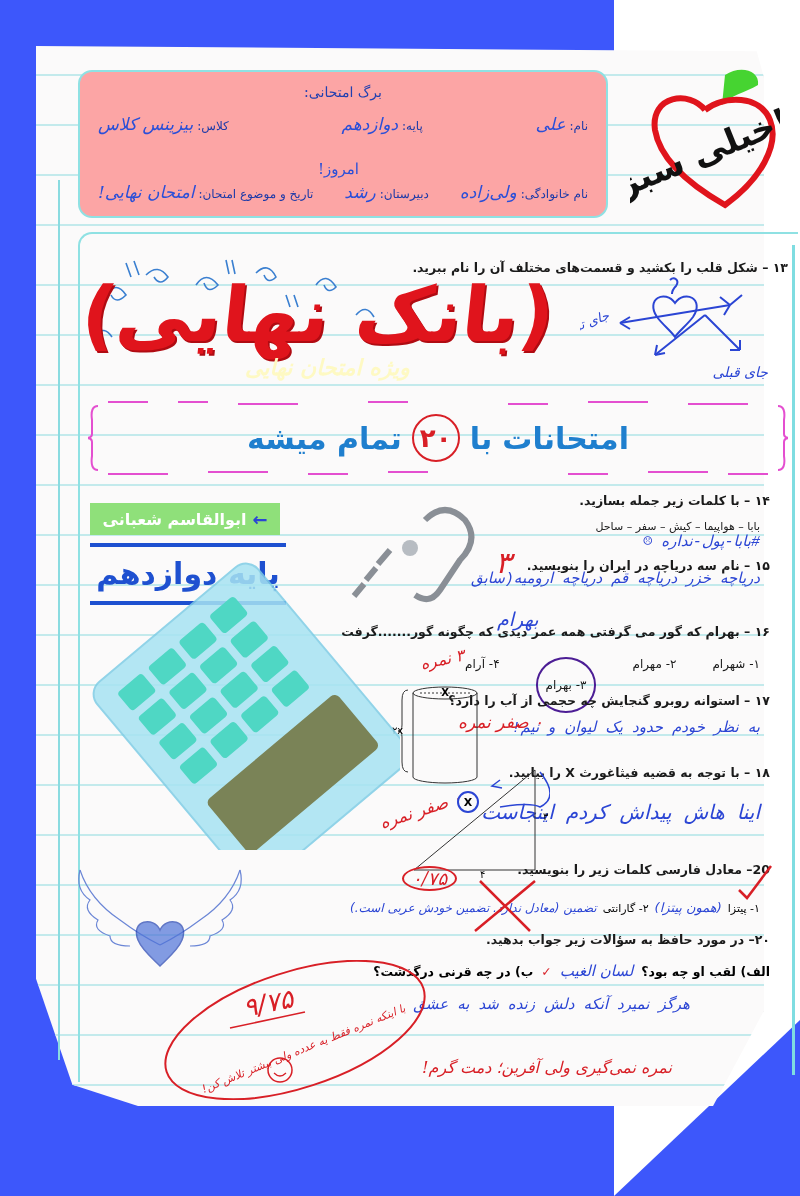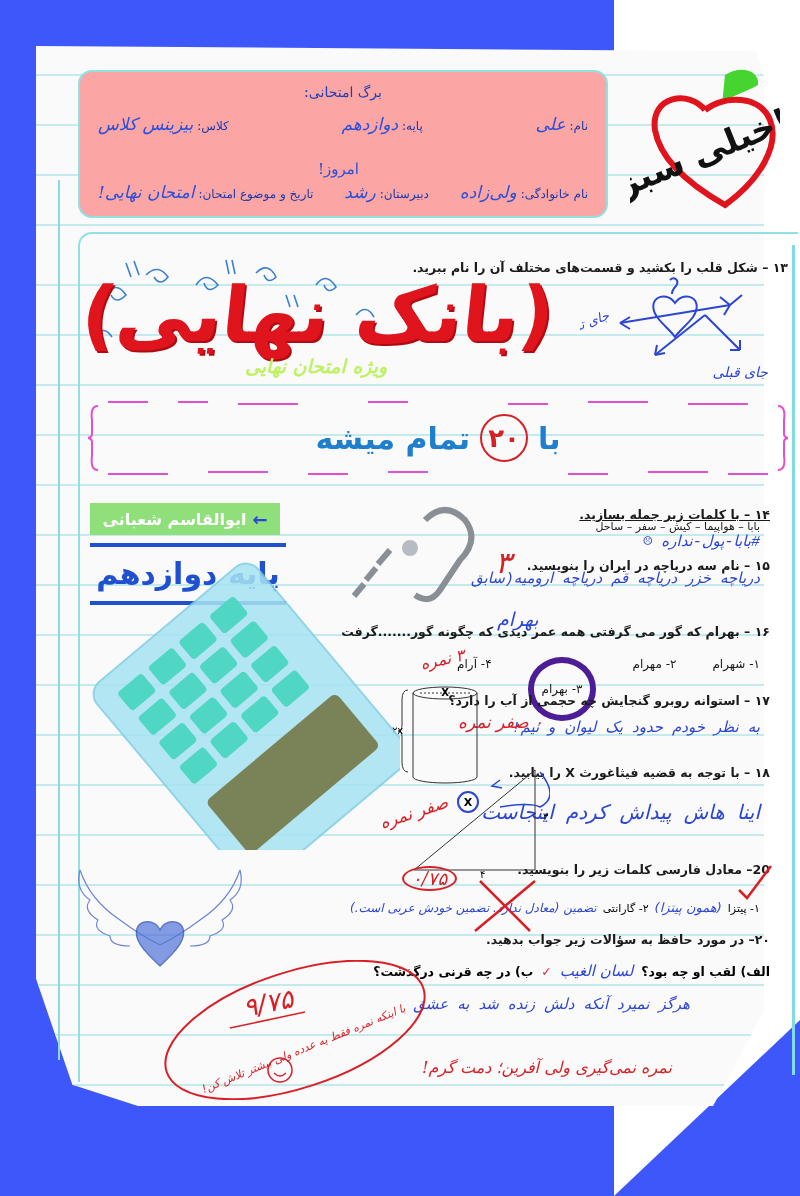--- a/index.html
+++ b/index.html
@@ -72,21 +72,21 @@
     
     .big-title {
       position: absolute; left: 82px; top: 270px; direction: rtl;
       font-size: 76px; font-weight: bold; color: #e0141c;
       font-family: "DejaVu Sans", sans-serif; letter-spacing: -2px;
       text-shadow: 2px 2px 0 #b00b12;
       transform: skewX(-6deg);
     }
     .swirls { position: absolute; left: 86px; top: 255px; width: 300px; height: 130px; }
     .subtitle-green {
-      position: absolute; left: 245px; top: 355px; color: #bef264; font-size: 19px; font-weight: bold; font-style: italic; direction: rtl;
+      position: absolute; left: 245px; top: 355px; color: #fef9c3; font-size: 22px; font-weight: bold; font-style: italic; direction: rtl;
     }
     
     .heart-drawing { position: absolute; left: 580px; top: 275px; width: 190px; height: 110px; }
 
     
     .banner {
       position: absolute; left: 88px; top: 398px; width: 700px; height: 80px;
       display: flex; align-items: center; justify-content: center; direction: rtl; gap: 10px;
       font-weight: bold; font-size: 30px;
     }
@@ -211,39 +211,40 @@
 
 <div class="banner">
   <svg class="brace" viewBox="0 0 700 80" preserveAspectRatio="none">
     <g fill="none" stroke="#e44fd0" stroke-width="2">
       <path d="M10 8 q-8 0 -6 14 l0 14 q0 4 -6 4 q6 0 6 4 l0 14 q-2 14 6 14"></path>
       <path d="M690 8 q8 0 6 14 l0 14 q0 4 6 4 q-6 0 -6 4 l0 14 q2 14 -6 14"></path>
       <path d="M20 4 h40 M90 4 h30 M150 6 h60 M280 4 h40 M420 6 h40 M500 4 h60 M600 6 h60"></path>
       <path d="M20 76 h60 M120 74 h60 M220 76 h40 M300 74 h40 M480 76 h40 M560 74 h60 M640 76 h40"></path>
     </g>
   </svg>
+  <span class="w-blue">امتحانات</span>
   <span class="w-blue">با</span>
   <span class="circled">۲۰</span>
   <span class="w-blue">تمام میشه</span>
 </div>
 
-<div class="question" style="right:30px; top:507px;text-decoration:underline;">۱۴ – با کلمات زیر جمله بسازید.</div>
+<div class="question" style="right:30px; top:493px;">۱۴ – با کلمات زیر جمله بسازید.</div>
 <div class="question" style="right:40px; top:520px; font-weight:normal; font-size:11px;">بابا  –  هواپیما  –  کیش  –  سفر  –  ساحل</div>
 <div class="hand-blue" style="right:40px; top:532px; font-size:15px;">#بابا-پول-نداره ☹</div>
 <div class="hand-red" style="left:495px; top:545px; font-size:30px;">۳</div>
 
 <div class="question" style="right:30px; top:558px;">۱۵ – نام سه دریاچه در ایران را بنویسید.</div>
 <div class="hand-blue" style="right:40px; top:569px; font-size:15px;">دریاچه خزر     دریاچه قم     دریاچه ارومیه(سابق</div>
 
 <div class="question" style="right:30px; top:624px;">۱۶ – بهرام که گور می گرفتی همه عمر    دیدی که چگونه گور.......گرفت</div>
 <div class="hand-blue" style="left:497px; top:608px; font-size:19px;">بهرام</div>
 <div class="question" style="right:40px; top:657px; font-weight:normal; font-size:12px; display:flex; gap:36px;">
   <span>۱- شهرام</span>
   <span>۲- مهرام</span>
-  <span style="border:6px solid #4c1d95; border-radius:50%; padding:19px 8px;">۳- بهرام</span>
+  <span style="border:2px solid #4c1d95; border-radius:50%; padding:19px 8px;">۳- بهرام</span>
   <span>۴- آرام</span>
 </div>
 <div class="hand-red" style="left:420px; top:650px; font-size:16px; transform:rotate(-12deg);">۳ نمره</div>
 
 <div class="question" style="right:30px; top:693px;">۱۷ – استوانه روبرو گنجایش چه حجمی از آب را دارد؟</div>
 <div class="hand-blue" style="right:40px; top:718px; font-size:15px;text-align:right;">به نظر خودم حدود یک لیوان و نیم!</div>
 <div class="hand-red" style="left:458px; top:712px; font-size:17px;">۰ صفر نمره</div>
 <svg class="diagram" style="left:390px; top:685px;" width="100" height="100" viewBox="0 0 100 100">
   <g fill="none" stroke="#333" stroke-width="1">
     <ellipse cx="55" cy="8" rx="32" ry="6"></ellipse>

